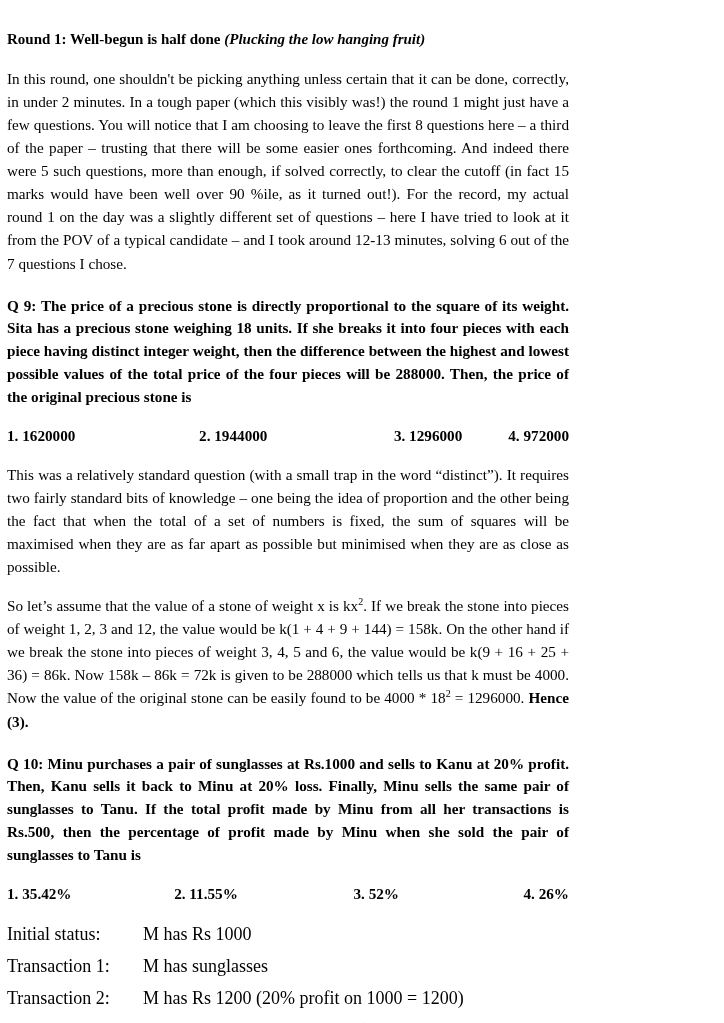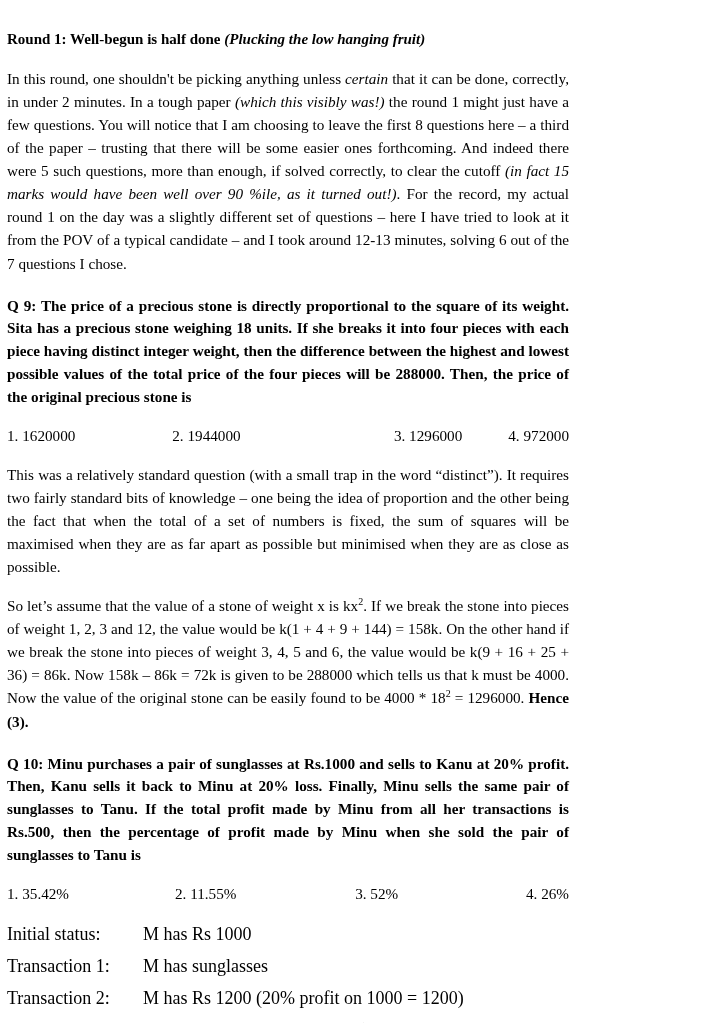--- a/index.html
+++ b/index.html
@@ -39,29 +39,29 @@
   .qtext {
     font-size: 15.2px;
     font-weight: bold;
     line-height: 1.5;
     text-align: justify;
     margin: 0 0 18px 0;
   }
   .options {
     display: flex;
     font-size: 15.2px;
-    font-weight: normal;
+    font-weight: bold;
     margin: 0 0 18px 0;
     gap: 46px;
   }
   .options .opt {
     white-space: nowrap;
   }
   .opts-q9 .opt:nth-child(1) { width: 130px; }
-  .opts-q9 .opt:nth-child(2) { width: 133px; }
+  .opts-q9 .opt:nth-child(2) { width: 133px; text-align: center; }
   .opts-q9 .opt:nth-child(3) { width: 133px; text-align: right; }
   .opts-q10 .opt:nth-child(1) { width: 130px; }
   .opts-q10 .opt:nth-child(2) { width: 143px; }
   .opts-q10 .opt:nth-child(3) { width: 133px; }
   .trans-table {
     border-collapse: collapse;
     margin: 0 0 18px 0;
     font-size: 18px;
   }
   .trans-table td {
@@ -71,21 +71,21 @@
   }
   .trans-table td.label {
     width: 136px;
     white-space: nowrap;
   }
   sup {
     font-size: 10px;
     vertical-align: super;
     line-height: 0;
   }
-  .ital { font-style: italic; }
+  .ital { }
   .bold { font-weight: bold; }
   .spacer-sm { height: 4px; }
 </style>
 </head>
 <body>
 
 <div class="page">
 
   <div class="heading">
     <span>Round 1: Well-begun is half done </span><span class="ital">(Plucking the low hanging fruit)</span>

